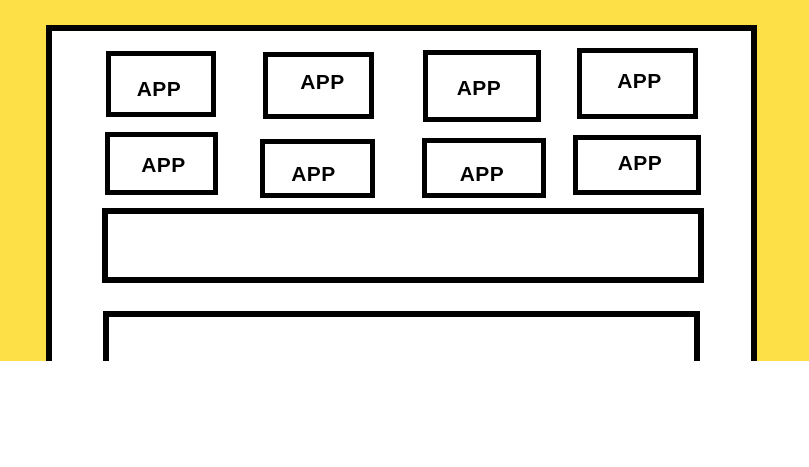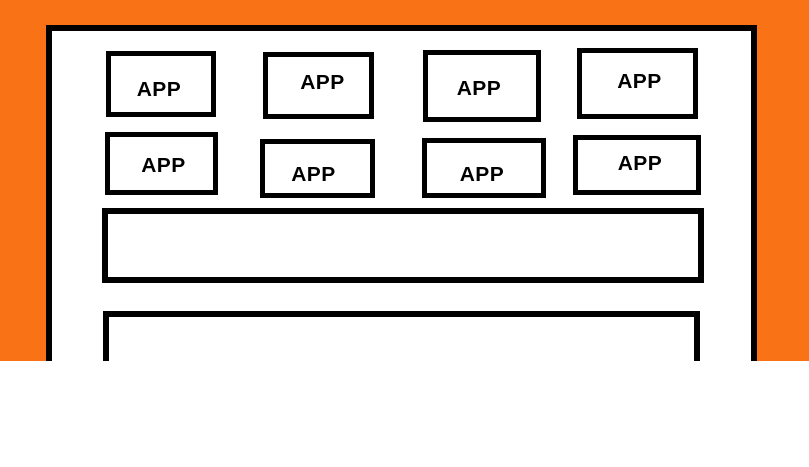--- a/index.html
+++ b/index.html
@@ -4,21 +4,21 @@
 <style>
   html, body {
     margin: 0;
     padding: 0;
     background: #ffffff;
   }
   .canvas {
     position: relative;
     width: 809px;
     height: 361px;
-    background: #f97316;
+    background: #fde047;
     font-family: "Liberation Sans", sans-serif;
     overflow: hidden;
   }
   .outer-frame {
     position: absolute;
     left: 46px;
     top: 25px;
     width: 711px;
     height: 392px;
     border: 6px solid #000000;

